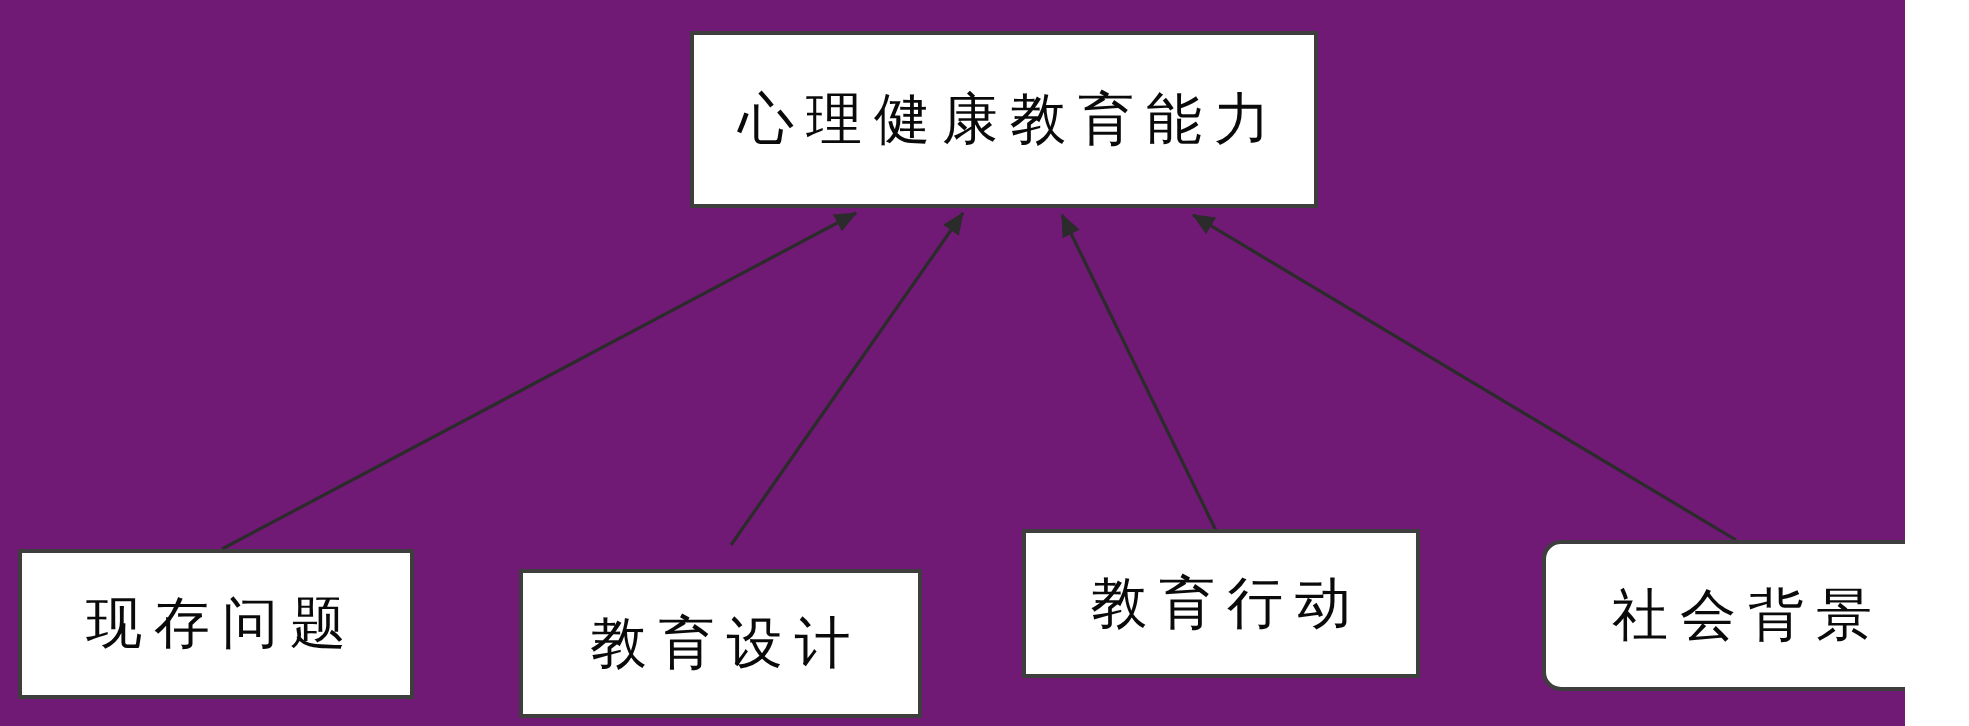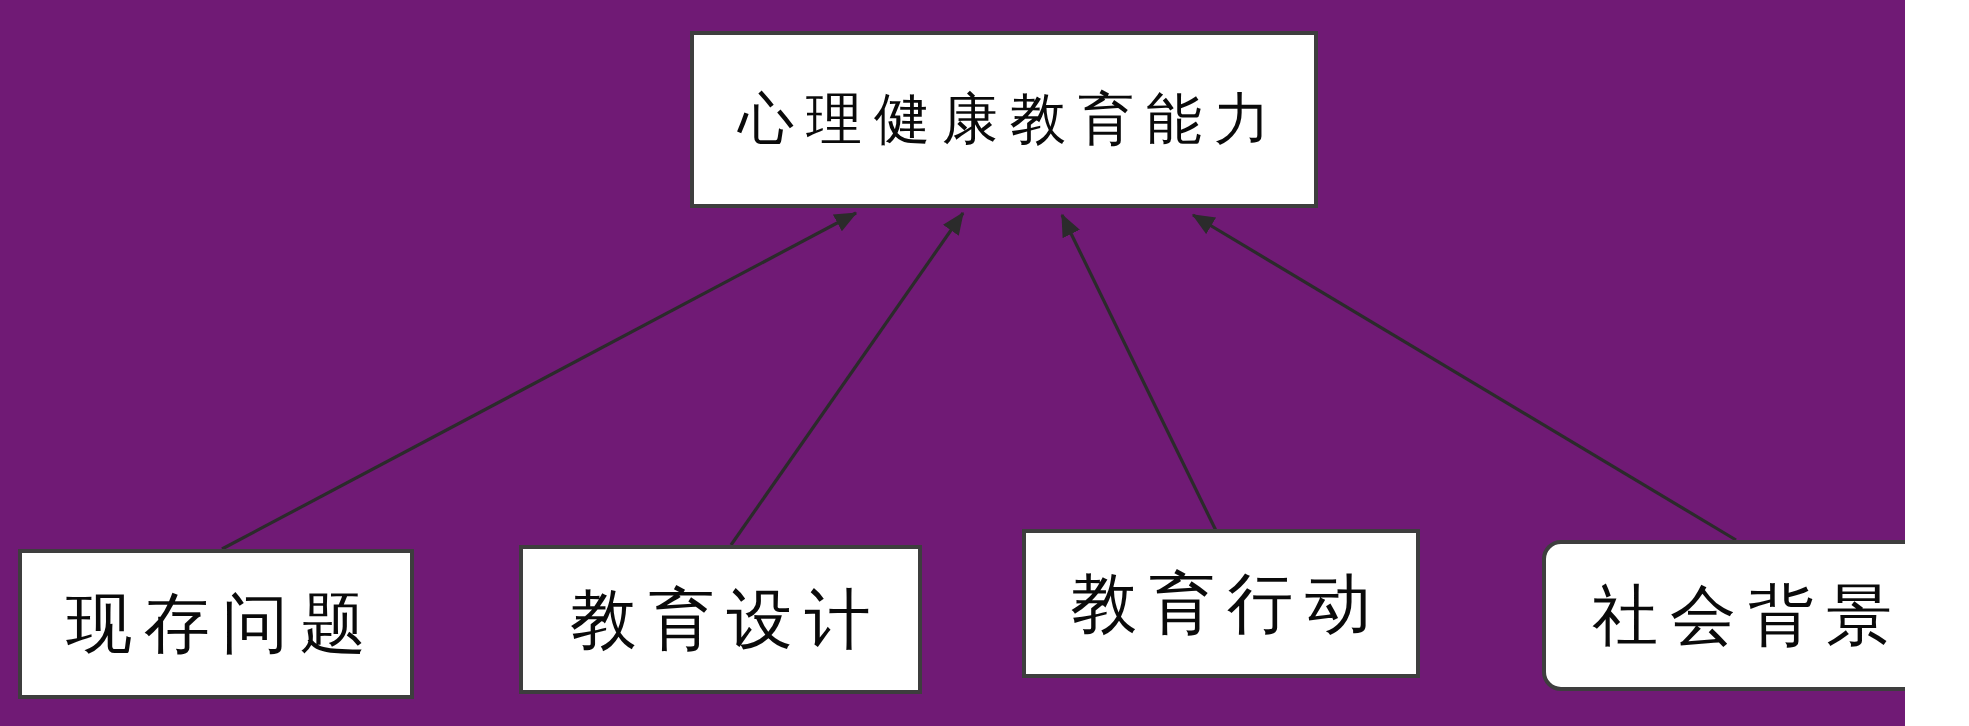--- a/index.html
+++ b/index.html
@@ -42,24 +42,24 @@
   .node-top {
     left: 690px;
     top: 31px;
     width: 628px;
     height: 177px;
   }
   .node-top .label {
     font-size: 56px;
   }
   .node-bottom .label {
-    font-size: 66px;
+    font-size: 56px;
   }
   .node-b1 { left: 18px;   top: 549px; width: 396px; height: 150px; }
-  .node-b2 { left: 519px;  top: 545px; width: 403px; height: 149px; }
+  .node-b2 { left: 519px;  top: 569px; width: 403px; height: 149px; }
   .node-b3 { left: 1022px; top: 529px; width: 398px; height: 149px; justify-content: center; }
   .node-b4 { left: 1542px; top: 540px; width: 400px; height: 151px; border-radius: 19px; }
 </style>
 </head>
 <body>
 
 <div class="canvas">
 
   <svg class="arrow-layer" viewBox="0 0 1969 726" xmlns="http://www.w3.org/2000/svg" aria-hidden="true">
     <defs>

